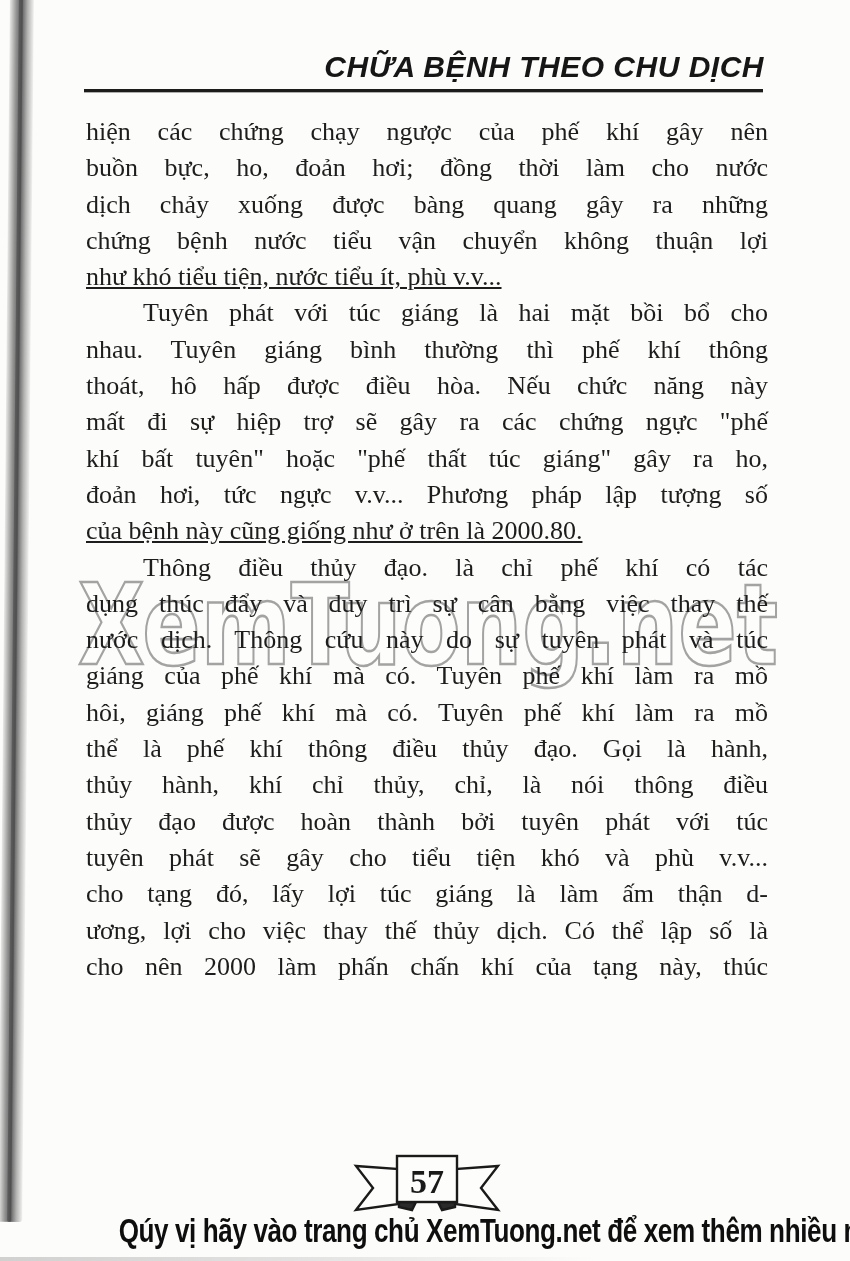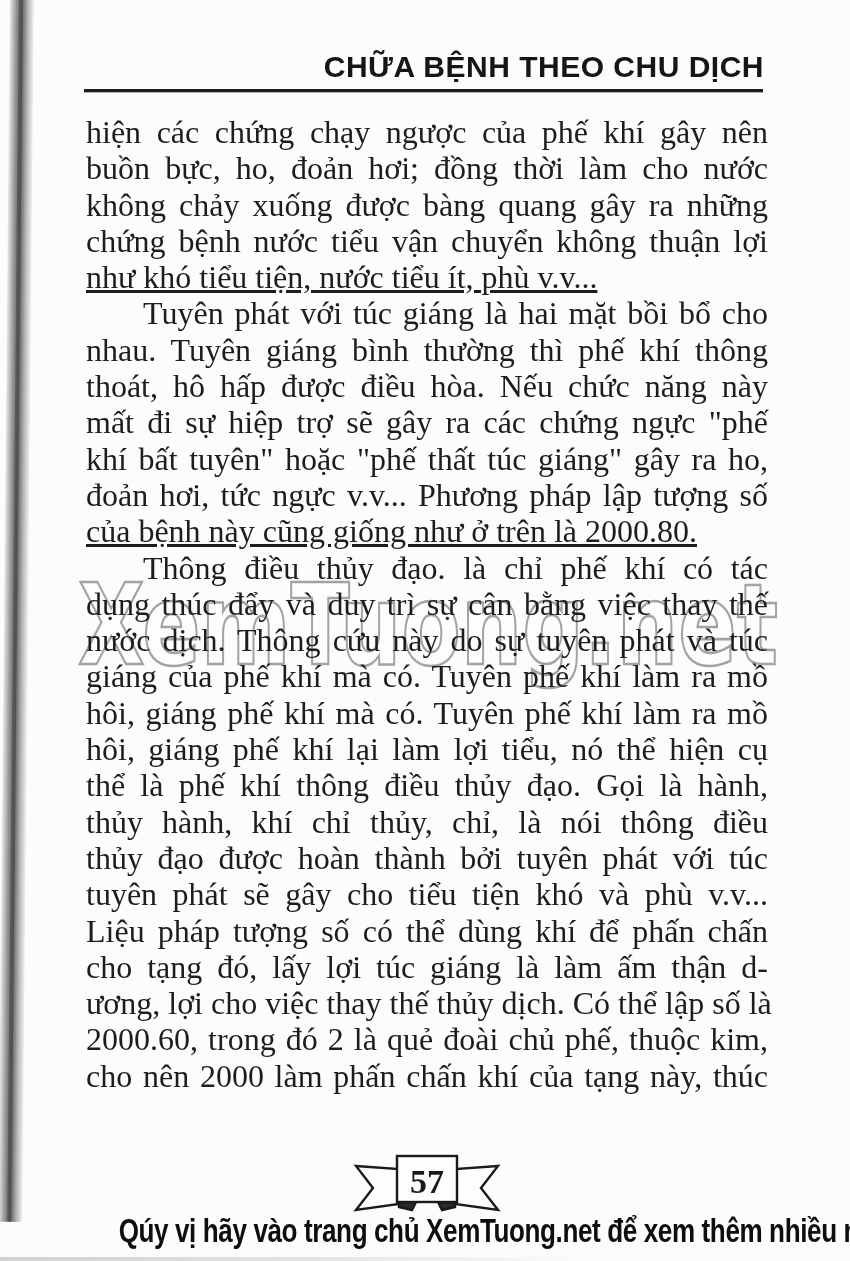--- a/index.html
+++ b/index.html
@@ -36,20 +36,21 @@
     left: 9px; top: 0; bottom: 0; width: 4px;
     background: rgba(70,70,70,0.55);
     border-radius: 2px;
   }
 
   
   .header-title {
     position: absolute;
     top: 50px; right: 86px;
     font-family: "Liberation Sans", "DejaVu Sans", sans-serif;
+    font-style: italic;
     font-weight: bold;
     font-size: 30px;
     letter-spacing: 0.5px;
     color: #161616;
     white-space: nowrap;
   }
   .header-rule {
     position: absolute;
     top: 89px; left: 84px;
     width: 679px; height: 3px;
@@ -67,21 +68,21 @@
     pointer-events: none;
     text-decoration: underline;
   }
 
   
   .body-text {
     position: absolute;
     top: 114px; left: 86px;
     width: 682px;
     z-index: 2;
-    font-size: 32px;
+    font-size: 26px;
     line-height: 36.3px;
     color: #1d1d1d;
   }
   .text-line {
     text-align: justify;
     text-align-last: justify;
     white-space: nowrap;
     height: 36.3px;
     overflow: visible;
   }
@@ -138,44 +139,41 @@
 
   <div class="watermark">
     <svg width="712" height="160" viewBox="0 0 712 160">
       <text x="356" y="116" text-anchor="middle" textLength="700" lengthAdjust="spacingAndGlyphs" font-family="DejaVu Sans, sans-serif" font-weight="bold" font-size="112" fill="rgba(255,255,255,0.45)" stroke="#949494" stroke-width="2.6">XemTuong.net</text>
     </svg>
   </div>
 
   <div class="body-text">
       <div class="text-line">hiện các chứng chạy ngược của phế khí gây nên</div>
       <div class="text-line">buồn bực, ho, đoản hơi; đồng thời làm cho nước</div>
-      <div class="text-line">không chảy xuống được bàng quang gây ra những</div>
+      <div class="text-line">dịch chảy xuống được bàng quang gây ra những</div>
       <div class="text-line">chứng bệnh nước tiểu vận chuyển không thuận lợi</div>
       <div class="text-line no-just">như khó tiểu tiện, nước tiểu ít, phù v.v...</div>
       <div class="text-line indent">Tuyên phát với túc giáng là hai mặt bồi bổ cho</div>
       <div class="text-line">nhau. Tuyên giáng bình thường thì phế khí thông</div>
       <div class="text-line">thoát, hô hấp được điều hòa. Nếu chức năng này</div>
       <div class="text-line">mất đi sự hiệp trợ sẽ gây ra các chứng ngực "phế</div>
       <div class="text-line">khí bất tuyên" hoặc "phế thất túc giáng" gây ra ho,</div>
       <div class="text-line">đoản hơi, tức ngực v.v... Phương pháp lập tượng số</div>
       <div class="text-line no-just">của bệnh này cũng giống như ở trên là 2000.80.</div>
       <div class="text-line indent">Thông điều thủy đạo. là chỉ phế khí có tác</div>
       <div class="text-line">dụng thúc đẩy và duy trì sự cân bằng việc thay thế</div>
       <div class="text-line">nước dịch. Thông cứu này do sự tuyên phát và túc</div>
       <div class="text-line">giáng của phế khí mà có. Tuyên phế khí làm ra mồ</div>
       <div class="text-line">hôi, giáng phế khí mà có. Tuyên phế khí làm ra mồ</div>
-      <div class="text-line">hôi, giáng phế khí lại làm lợi tiểu, nó thể hiện cụ</div>
       <div class="text-line">thể là phế khí thông điều thủy đạo. Gọi là hành,</div>
       <div class="text-line">thủy hành, khí chỉ thủy, chỉ, là nói thông điều</div>
       <div class="text-line">thủy đạo được hoàn thành bởi tuyên phát với túc</div>
       <div class="text-line">tuyên phát sẽ gây cho tiểu tiện khó và phù v.v...</div>
-      <div class="text-line">Liệu pháp tượng số có thể dùng khí để phấn chấn</div>
       <div class="text-line">cho tạng đó, lấy lợi túc giáng là làm ấm thận d-</div>
       <div class="text-line">ương, lợi cho việc thay thế thủy dịch. Có thể lập số là</div>
-      <div class="text-line">2000.60, trong đó 2 là quẻ đoài chủ phế, thuộc kim,</div>
       <div class="text-line">cho nên 2000 làm phấn chấn khí của tạng này, thúc</div>
     </div>
 
   <div class="ribbon">
     <svg width="150" height="64" viewBox="0 0 150 64">
       <g stroke="#1a1a1a" stroke-width="2.4" fill="#fdfdfb" stroke-linejoin="miter">
         <polygon points="4,14 47,17 47,52 4,58 21,36"></polygon>
         <polygon points="146,14 103,17 103,52 146,58 129,36"></polygon>
         <polygon points="47,50 64,50 60,58 47,55" fill="#2a2a2a"></polygon>
         <polygon points="103,50 86,50 90,58 103,55" fill="#2a2a2a"></polygon>

